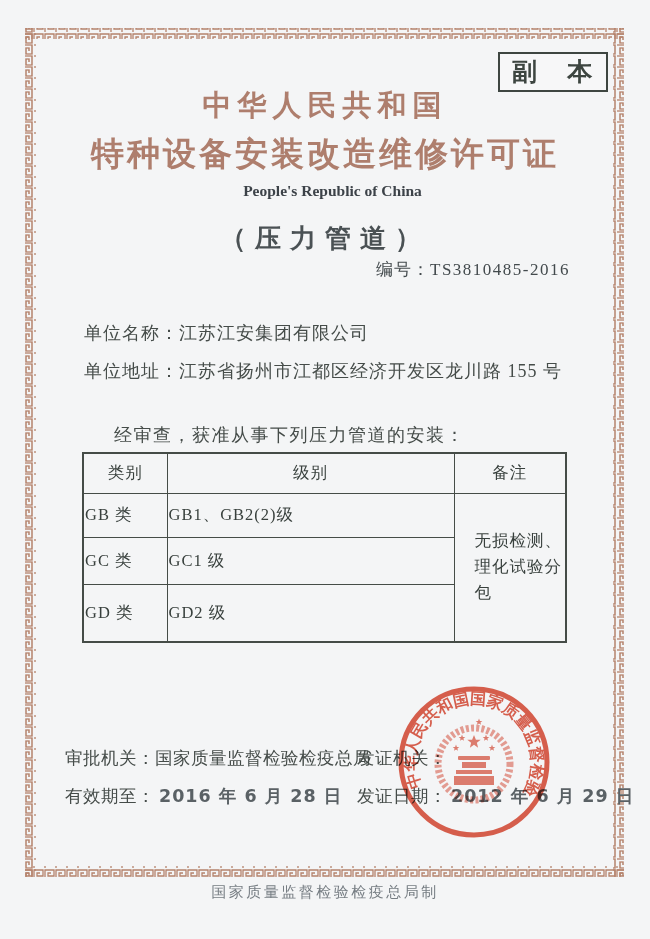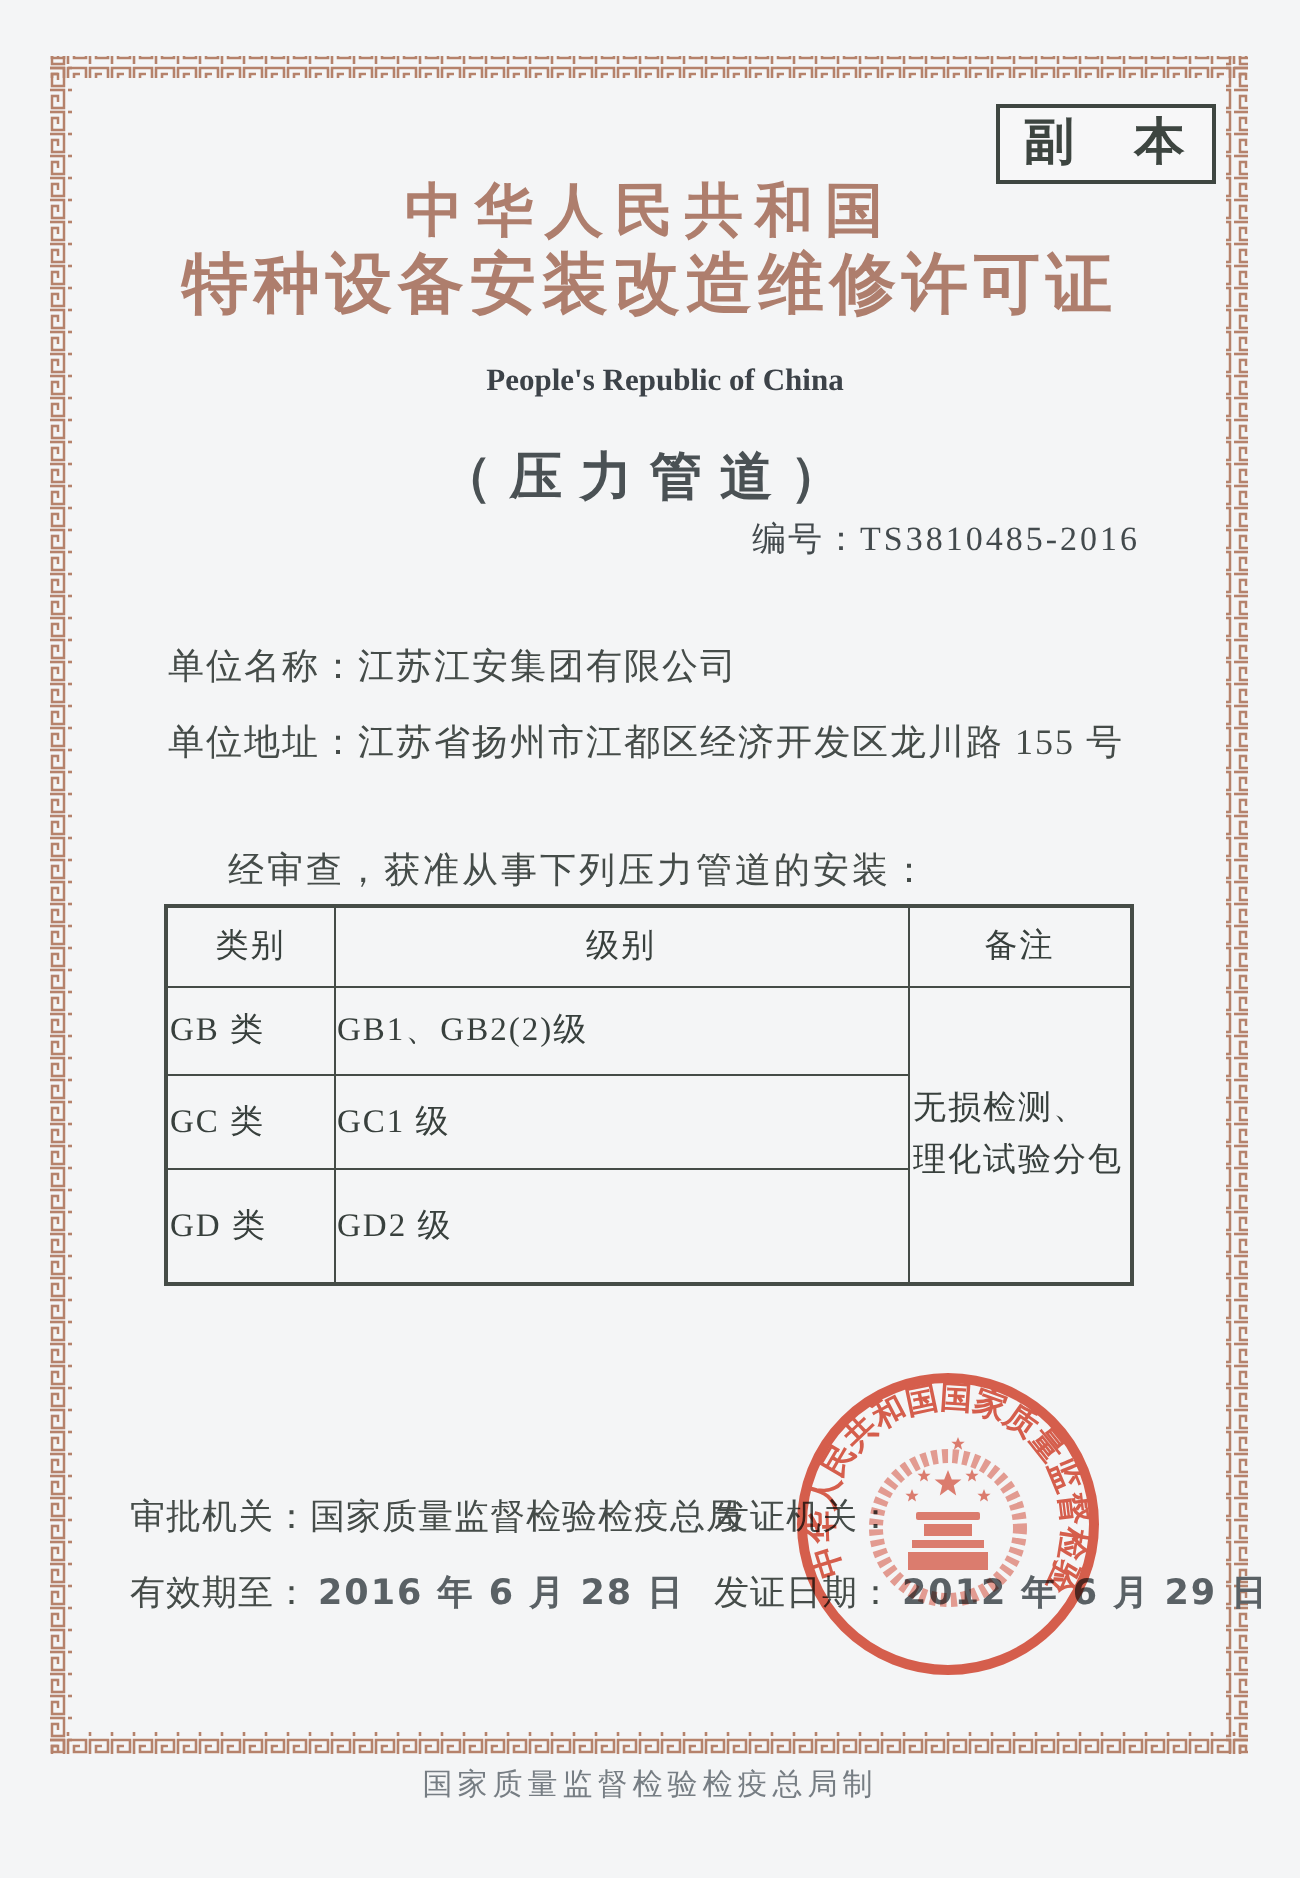--- a/index.html
+++ b/index.html
@@ -23,21 +23,21 @@
     border:2.5px solid #3e4641;
     color:#3d4540;
     font-size:25px;font-weight:700;
     letter-spacing:12px;
     padding:3px 2px 3px 12px;
     line-height:30px;
     background:rgba(255,255,255,.25);
   }
 
   .title-cn1{top:86px;font-size:29px;font-weight:700;letter-spacing:6px;color:#ae7e6d;}
-  .title-cn2{top:120px;font-size:33px;font-weight:700;letter-spacing:3px;color:#ae7e6d;}
+  .title-cn2{top:132px;font-size:33px;font-weight:700;letter-spacing:3px;color:#ae7e6d;}
   .title-en1{top:158px;font-size:15.5px;font-weight:700;color:#3c4248;letter-spacing:.2px;}
   .title-en2{top:182px;font-size:15.5px;font-weight:700;color:#3c4248;padding-left:15px;}
   .subtitle{top:221px;font-size:26px;font-weight:600;letter-spacing:9px;color:#4a5154;}
   .license-line{top:258px;right:80px;font-size:17px;color:#434a4d;letter-spacing:1px;}
   .license-no{font-family:"Liberation Serif","DejaVu Serif",serif;letter-spacing:1.5px;}
 
   .field-line{font-size:18px;color:#454c49;letter-spacing:1px;white-space:nowrap;}
   .company-name{left:84px;top:321px;}
   .company-address{left:84px;top:359px;}
   .intro{left:114px;top:423px;font-size:18px;color:#454c49;letter-spacing:1.5px;}
@@ -50,21 +50,21 @@
   }
   table.license td,table.license th{
     border:1.3px solid #454c47;
     font-weight:400;
     vertical-align:middle;
     font-size:16.5px;letter-spacing:1px;
   }
   table.license{border:2px solid #454c47;}
   tr.hrow{height:40px;}
   tr.r1{height:44px;} tr.r2{height:47px;} tr.r3{height:58px;}
-  td.remark-cell{font-size:17px;text-align:left;padding-left:2px;line-height:26px;letter-spacing:.5px;border-radius:24px;}
+  td.remark-cell{font-size:17px;text-align:left;padding-left:20px;line-height:26px;letter-spacing:.5px;border-radius:24px;}
 
   .issue-row1{top:746px;} .issue-row2{top:784px;}
   .left-col{left:65px;} .right-col{left:357px;}
   .issue-line{position:absolute;font-size:17.5px;color:#454c49;letter-spacing:.5px;white-space:nowrap;}
   .date-value{font-family:"DejaVu Sans","Liberation Sans",sans-serif;font-size:17.5px;font-weight:600;color:#5a6165;letter-spacing:1px;margin-left:4px;margin-top:15px;}
 
   .seal{left:392px;top:680px;mix-blend-mode:multiply;opacity:.92;}
 
   .footer-note{top:883px;font-size:15px;color:#767d83;letter-spacing:2.5px;}
 </style>

